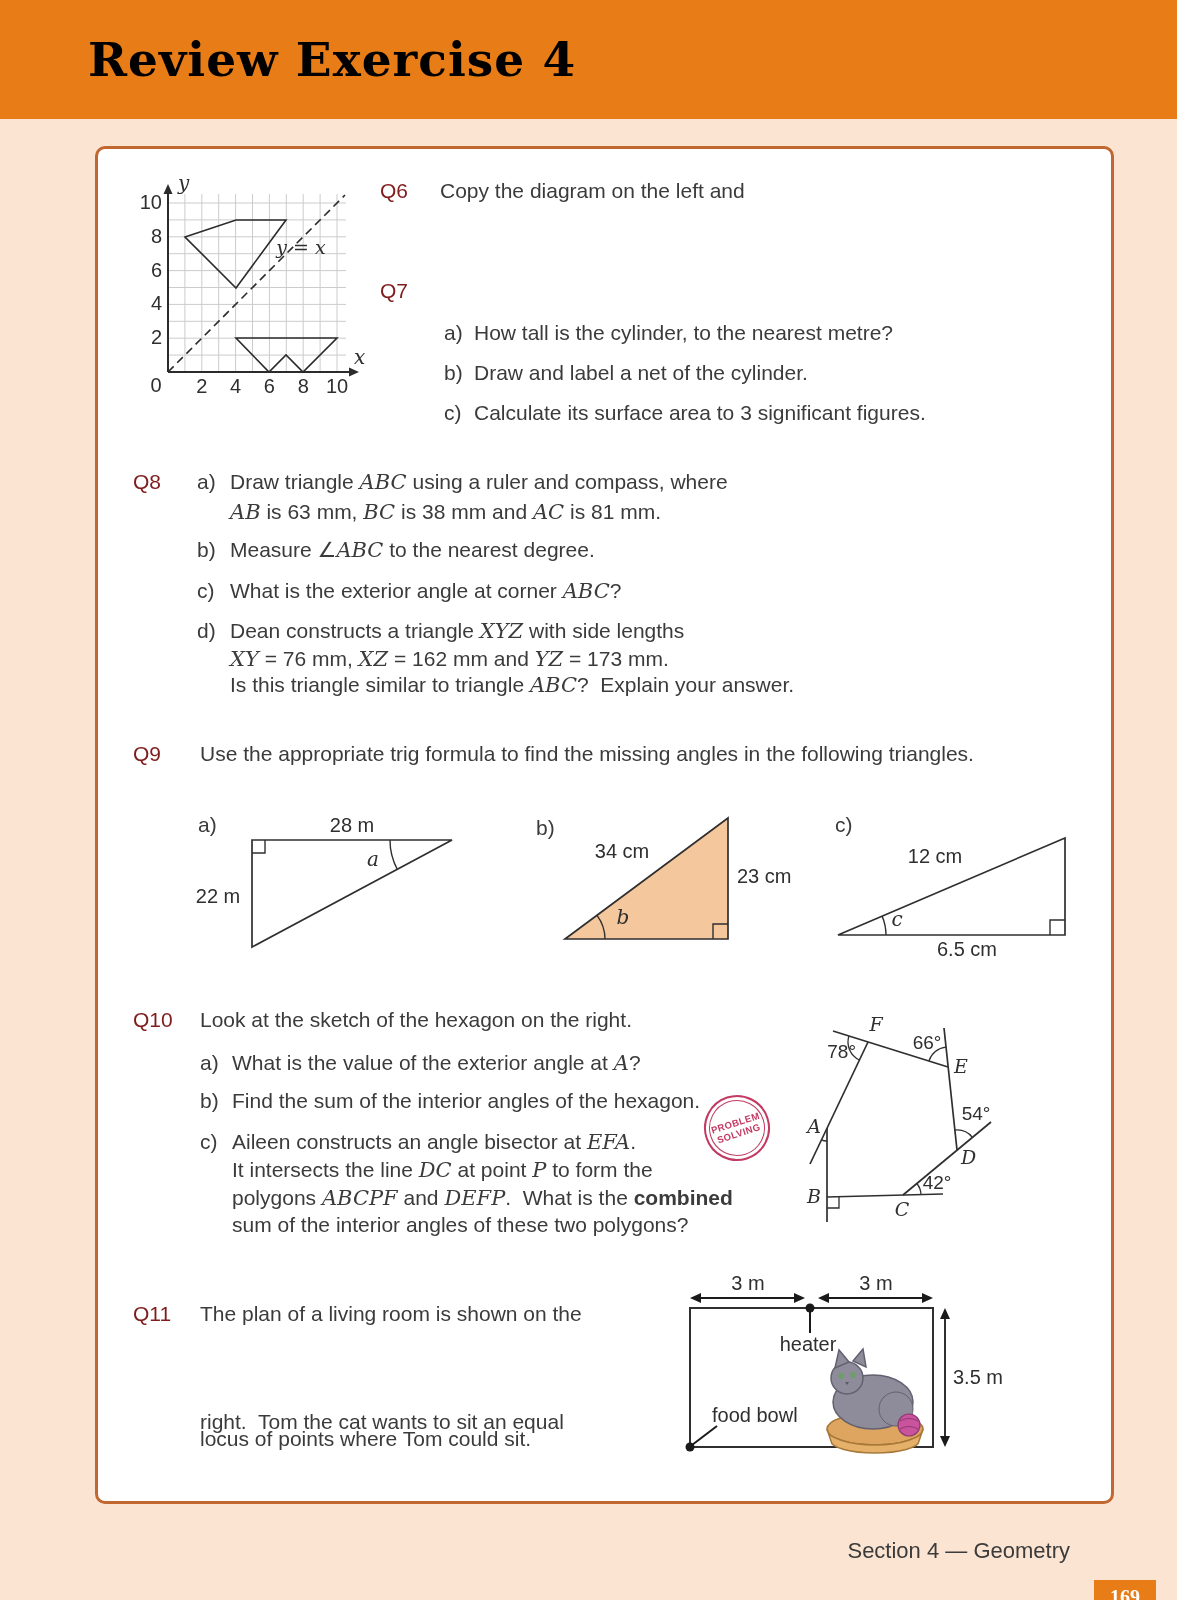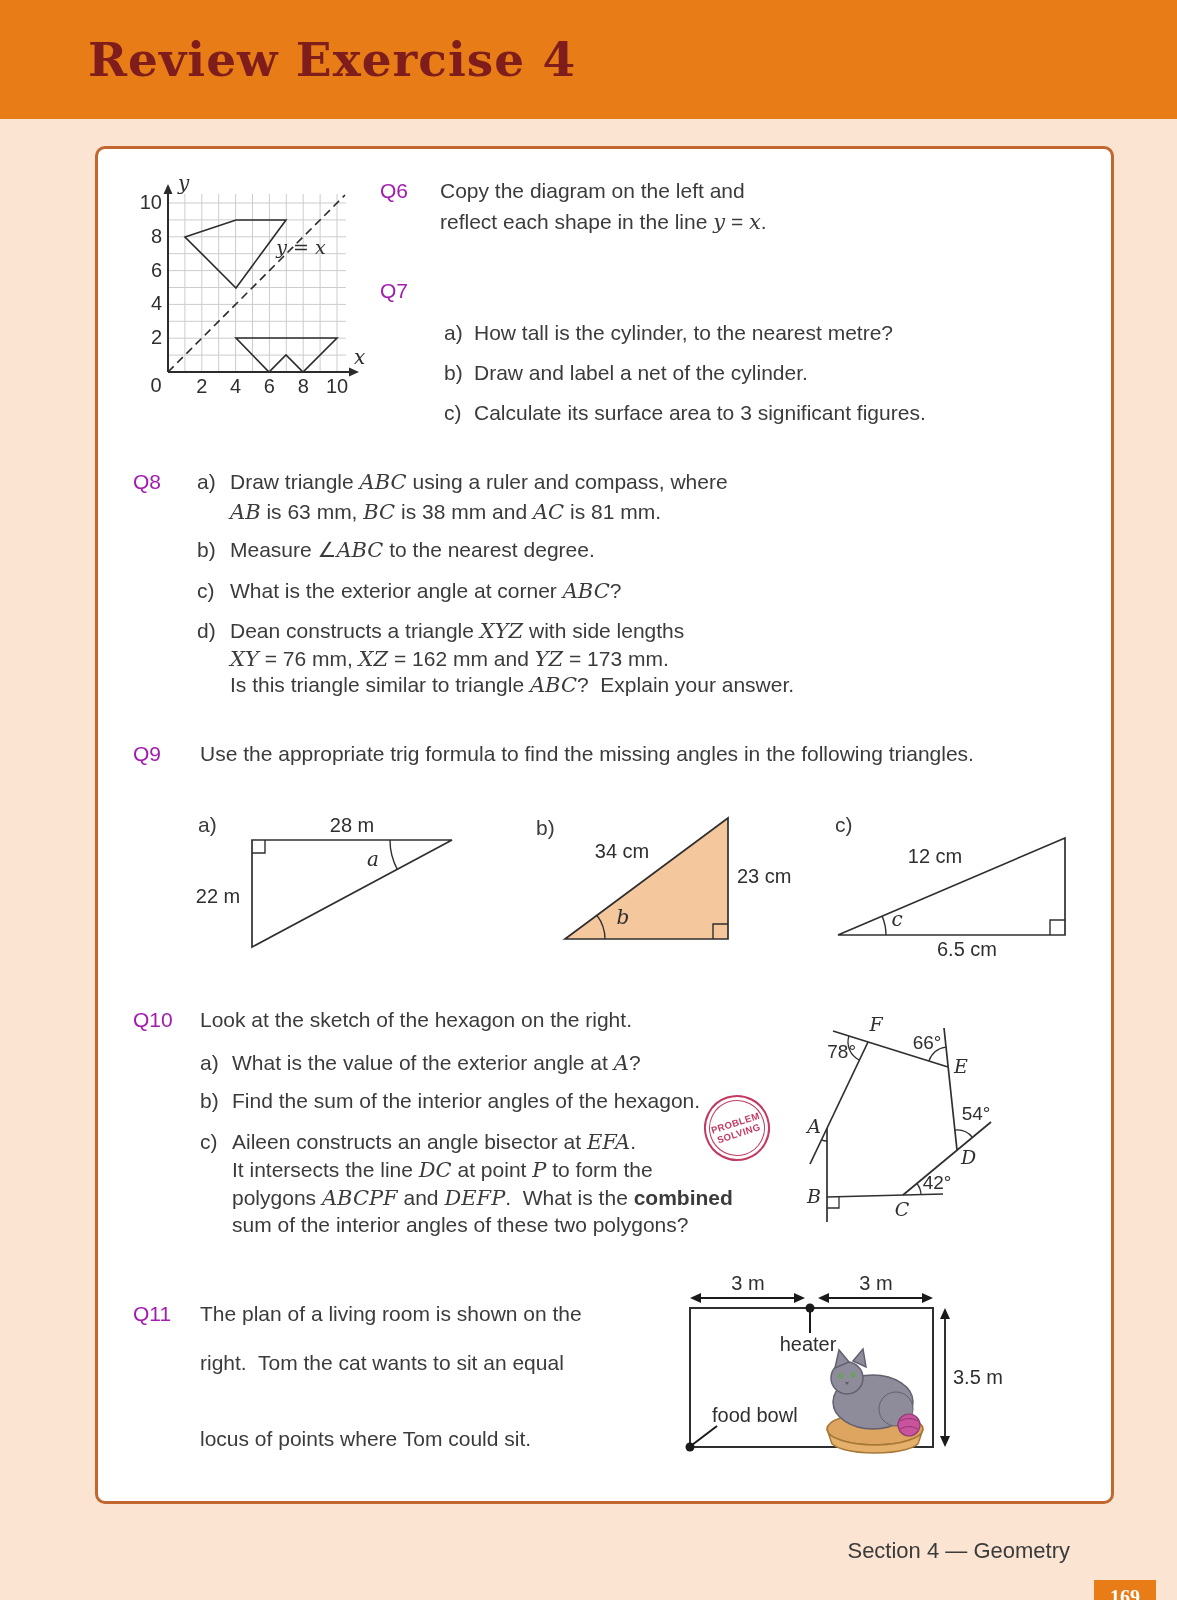--- a/index.html
+++ b/index.html
@@ -1,21 +1,21 @@
 <!DOCTYPE html>
 <html><head>
 <meta charset="utf-8">
 <style>
   html,body{margin:0;padding:0;}
   .page{position:relative;width:1177px;height:1600px;background:#fbe5d2;font-family:"Liberation Sans",sans-serif;overflow:hidden;}
   .header{position:absolute;left:0;top:0;width:1177px;height:119px;background:#e87d18;}
-  .title{position:absolute;left:88px;top:32px;font-family:"DejaVu Serif",serif;font-weight:700;font-size:47px;color:#7f1d1d;letter-spacing:1px;}
+  .title{position:absolute;left:88px;top:32px;font-family:"DejaVu Serif",serif;font-weight:700;font-size:47px;color:#000000;letter-spacing:1px;}
   .content-box{position:absolute;left:95px;top:146px;width:1013px;height:1352px;background:#ffffff;border:3px solid #c1672f;border-radius:10px;}
   .line{position:absolute;white-space:nowrap;font-size:21px;color:#3b3b3b;}
-  .qlabel{font-size:21px;color:#a21caf;}
+  .qlabel{font-size:21px;color:#7f1d1d;}
   .seg-i{font-style:italic;font-family:"DejaVu Serif",serif;}
   .seg-b{font-weight:700;}
   svg{position:absolute;overflow:visible;}
   svg text{font-family:"Liberation Sans",sans-serif;fill:#2f2f2f;}
   .mathlab{font-family:"DejaVu Serif",serif;font-style:italic;}
   .stamp{position:absolute;left:704px;top:1095px;width:62px;height:62px;border:2px solid #c23a62;border-radius:50%;transform:rotate(-18deg);}
   .stamp-inner{position:absolute;left:3px;top:3px;right:3px;bottom:3px;border:1.5px solid #c23a62;border-radius:50%;display:flex;flex-direction:column;align-items:center;justify-content:center;}
   .stamp-text{font-size:9.5px;font-weight:700;color:#c23a62;line-height:11px;letter-spacing:0.4px;}
   .footer-text{position:absolute;left:700px;top:1538px;width:370px;text-align:right;font-size:22px;color:#3b3b3b;}
   .badge{position:absolute;left:1094px;top:1580px;width:62px;height:34px;background:#e87d18;color:#ffffff;font-weight:700;font-size:20px;text-align:center;line-height:34px;font-family:Liberation Serif, serif;}
@@ -52,21 +52,20 @@
     <text x="212" y="221" font-size="20" text-anchor="middle">10</text>
     <text x="37" y="172" font-size="20" text-anchor="end">2</text>
     <text x="37" y="138" font-size="20" text-anchor="end">4</text>
     <text x="37" y="104.5" font-size="20" text-anchor="end">6</text>
     <text x="37" y="70.5" font-size="20" text-anchor="end">8</text>
     <text x="37" y="37" font-size="20" text-anchor="end">10</text>
   </svg>
 
   <div class="line qlabel" style="left:380px;top:179px">Q6</div>
   <div class="line" style="left:440px;top:179px">Copy the diagram on the left and</div>
-  <div class="line" style="left:440px;top:210px"><span>reflect each shape in the line </span><span class="seg-i">y</span><span> = </span><span class="seg-i">x</span><span>.</span></div>
 
   <div class="line qlabel" style="left:380px;top:279px">Q7</div>
   <div class="line" style="left:444px;top:321px">a)</div>
   <div class="line" style="left:474px;top:321px">How tall is the cylinder, to the nearest metre?</div>
   <div class="line" style="left:444px;top:361px">b)</div>
   <div class="line" style="left:474px;top:361px">Draw and label a net of the cylinder.</div>
   <div class="line" style="left:444px;top:401px">c)</div>
   <div class="line" style="left:474px;top:401px">Calculate its surface area to 3 significant figures.</div>
 
   <div class="line qlabel" style="left:133px;top:470px">Q8</div>
@@ -158,21 +157,21 @@
     <text class="mathlab" x="86" y="36" font-size="19" text-anchor="middle">F</text>
     <text class="mathlab" x="164" y="78" font-size="19" text-anchor="start">E</text>
     <text class="mathlab" x="31" y="138" font-size="19" text-anchor="end">A</text>
     <text class="mathlab" x="31" y="208" font-size="19" text-anchor="end">B</text>
     <text class="mathlab" x="112" y="221" font-size="19" text-anchor="middle">C</text>
     <text class="mathlab" x="171" y="169" font-size="19" text-anchor="start">D</text>
   </svg>
 
   <div class="line qlabel" style="left:133px;top:1302px">Q11</div>
   <div class="line" style="left:200px;top:1302px">The plan of a living room is shown on the</div>
-  <div class="line" style="left:200px;top:1351px">right.&nbsp; Tom the cat wants to sit an equal</div>
+  <div class="line" style="left:200px;top:1410px">right.&nbsp; Tom the cat wants to sit an equal</div>
   <div class="line" style="left:200px;top:1427px">locus of points where Tom could sit.</div>
 
   <svg style="left:655px;top:1245px" width="422" height="215" viewBox="0 0 422 215">
     <rect x="35" y="63" width="243" height="139" fill="#ffffff" stroke="#2f2f2f" stroke-width="2"></rect>
 
     <g stroke="#1a1a1a" stroke-width="1.8">
       <line x1="43" y1="53" x2="142" y2="53"></line>
       <line x1="171" y1="53" x2="270" y2="53"></line>
       <line x1="290" y1="71" x2="290" y2="194"></line>
     </g>

